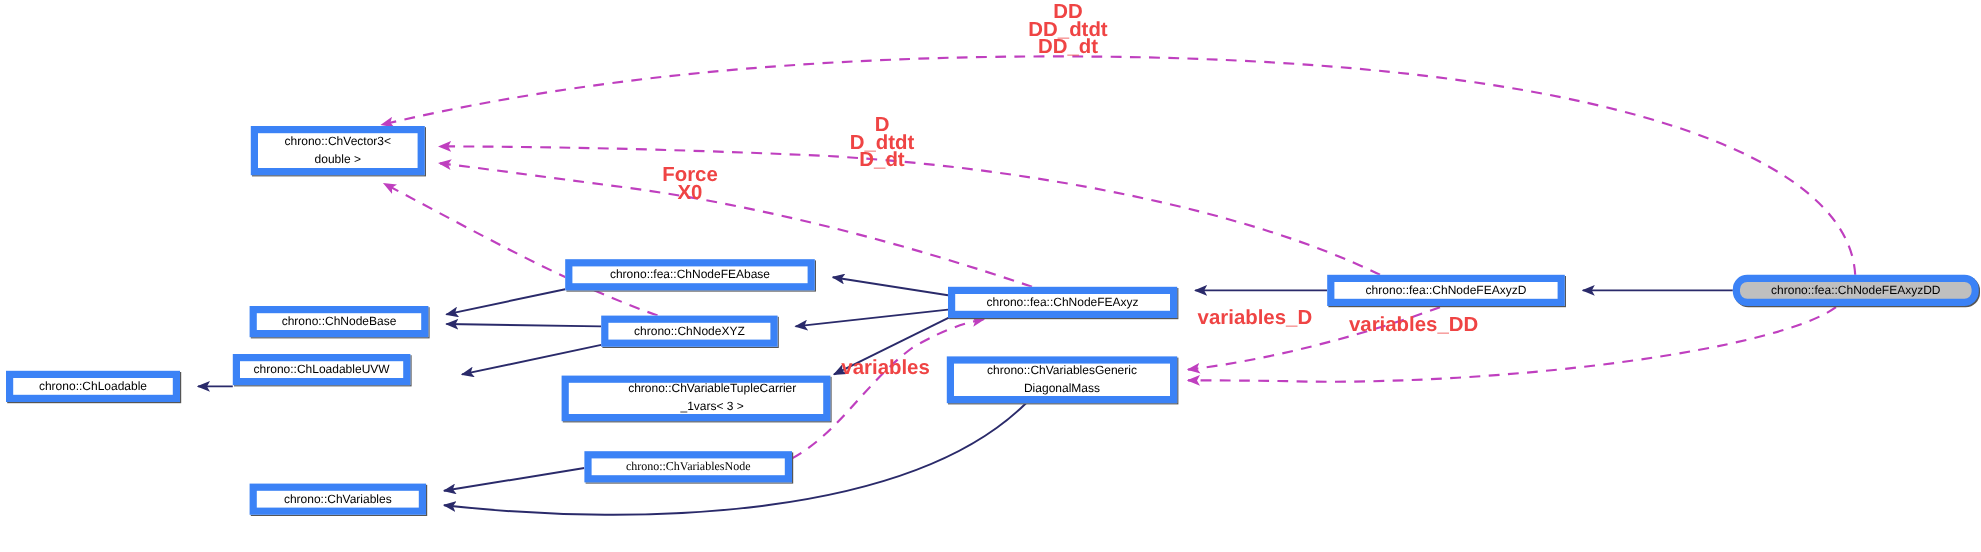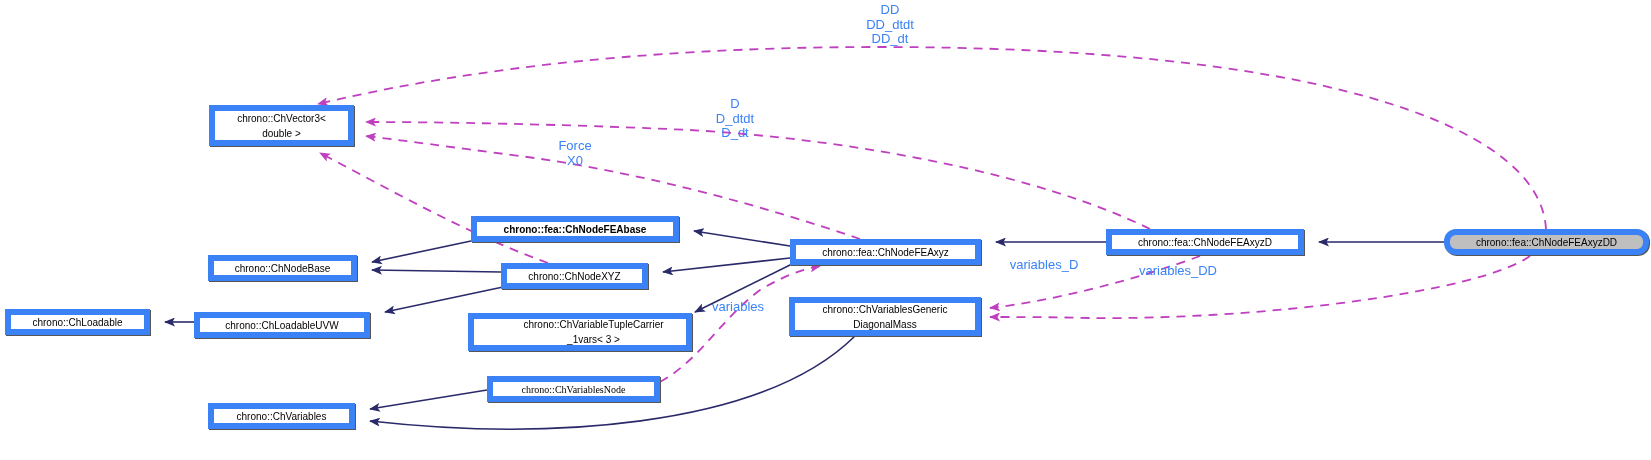--- a/index.html
+++ b/index.html
@@ -39,26 +39,27 @@
     white-space: pre;
     box-shadow: 1px 1px 0 0 #555;
     z-index: 5;
   }
   .node.highlight {
     background: #bfbfbf;
     border-radius: 12px;
   }
   .edge-label {
     position: absolute;
-    font-size: 13px;
+    font-size: 17px;
     line-height: 14.5px;
-    color: #3b82f6;
+    color: #ef4444;
     text-align: center;
     white-space: pre;
     z-index: 6;
+    font-weight: bold;
   }
 </style>
 </head>
 <body>
 
 <div id="diagram-root">
 
   <svg id="edge-layer" width="1651" height="460" viewBox="0 0 1651 460" xmlns="http://www.w3.org/2000/svg">
     <defs>
       <marker id="arrow-inherit" markerWidth="11" markerHeight="9" refX="10" refY="4.5" orient="auto" markerUnits="userSpaceOnUse">
@@ -107,25 +108,25 @@
       <path d="M660,382 C700,360 720,320 760,290 C790,272 810,268 820,266"></path>
 
       <path d="M1200,256 C1140,278 1060,300 990,308"></path>
 
       <path d="M1530,256 C1480,292 1260,320 1090,318 C1050,317 1010,317 990,317"></path>
     </g>
   </svg>
 
   <div class="node" id="node-chvector3" style="left: 209px; top: 105px; width: 145px; height: 41px;">chrono::ChVector3&lt;
 double &gt;</div>
-  <div class="node" id="node-chnodefeabase" style="left: 471px; top: 216px; width: 208px; height: 26px; font-weight: bold;">chrono::fea::ChNodeFEAbase</div>
+  <div class="node" id="node-chnodefeabase" style="left: 471px; top: 216px; width: 208px; height: 26px;">chrono::fea::ChNodeFEAbase</div>
   <div class="node" id="node-chnodebase" style="left: 208px; top: 255px; width: 149px; height: 26px;">chrono::ChNodeBase</div>
   <div class="node" id="node-chnodexyz" style="left: 501px; top: 263px; width: 147px; height: 26px;">chrono::ChNodeXYZ</div>
   <div class="node" id="node-chloadable" style="left: 5px; top: 309px; width: 145px; height: 26px;">chrono::ChLoadable</div>
-  <div class="node" id="node-chloadableuvw" style="left: 194px; top: 312px; width: 176px; height: 26px;">chrono::ChLoadableUVW</div>
+  <div class="node" id="node-chloadableuvw" style="left: 194px; top: 295px; width: 148px; height: 26px;">chrono::ChLoadableUVW</div>
   <div class="node" id="node-chvariabletuplecarrier" style="left: 468px; top: 313px; width: 224px; height: 38px; padding-left: 27px;">chrono::ChVariableTupleCarrier
 _1vars&lt; 3 &gt;</div>
   <div class="node" id="node-chnodefeaxyz" style="left: 790px; top: 239px; width: 191px; height: 26px;">chrono::fea::ChNodeFEAxyz</div>
   <div class="node" id="node-chvariablesgenericdiagonalmass" style="left: 789px; top: 297px; width: 192px; height: 39px;">chrono::ChVariablesGeneric
 DiagonalMass</div>
   <div class="node" id="node-chvariablesnode" style="left: 487px; top: 376px; width: 173px; height: 26px; font-family: Liberation Serif, serif;">chrono::ChVariablesNode</div>
   <div class="node" id="node-chvariables" style="left: 208px; top: 403px; width: 147px; height: 26px;">chrono::ChVariables</div>
   <div class="node" id="node-chnodefeaxyzd" style="left: 1106px; top: 229px; width: 198px; height: 26px;">chrono::fea::ChNodeFEAxyzD</div>
   <div class="node highlight" id="node-chnodefeaxyzdd" style="left: 1444px; top: 229px; width: 205px; height: 26px;">chrono::fea::ChNodeFEAxyzDD</div>
 

